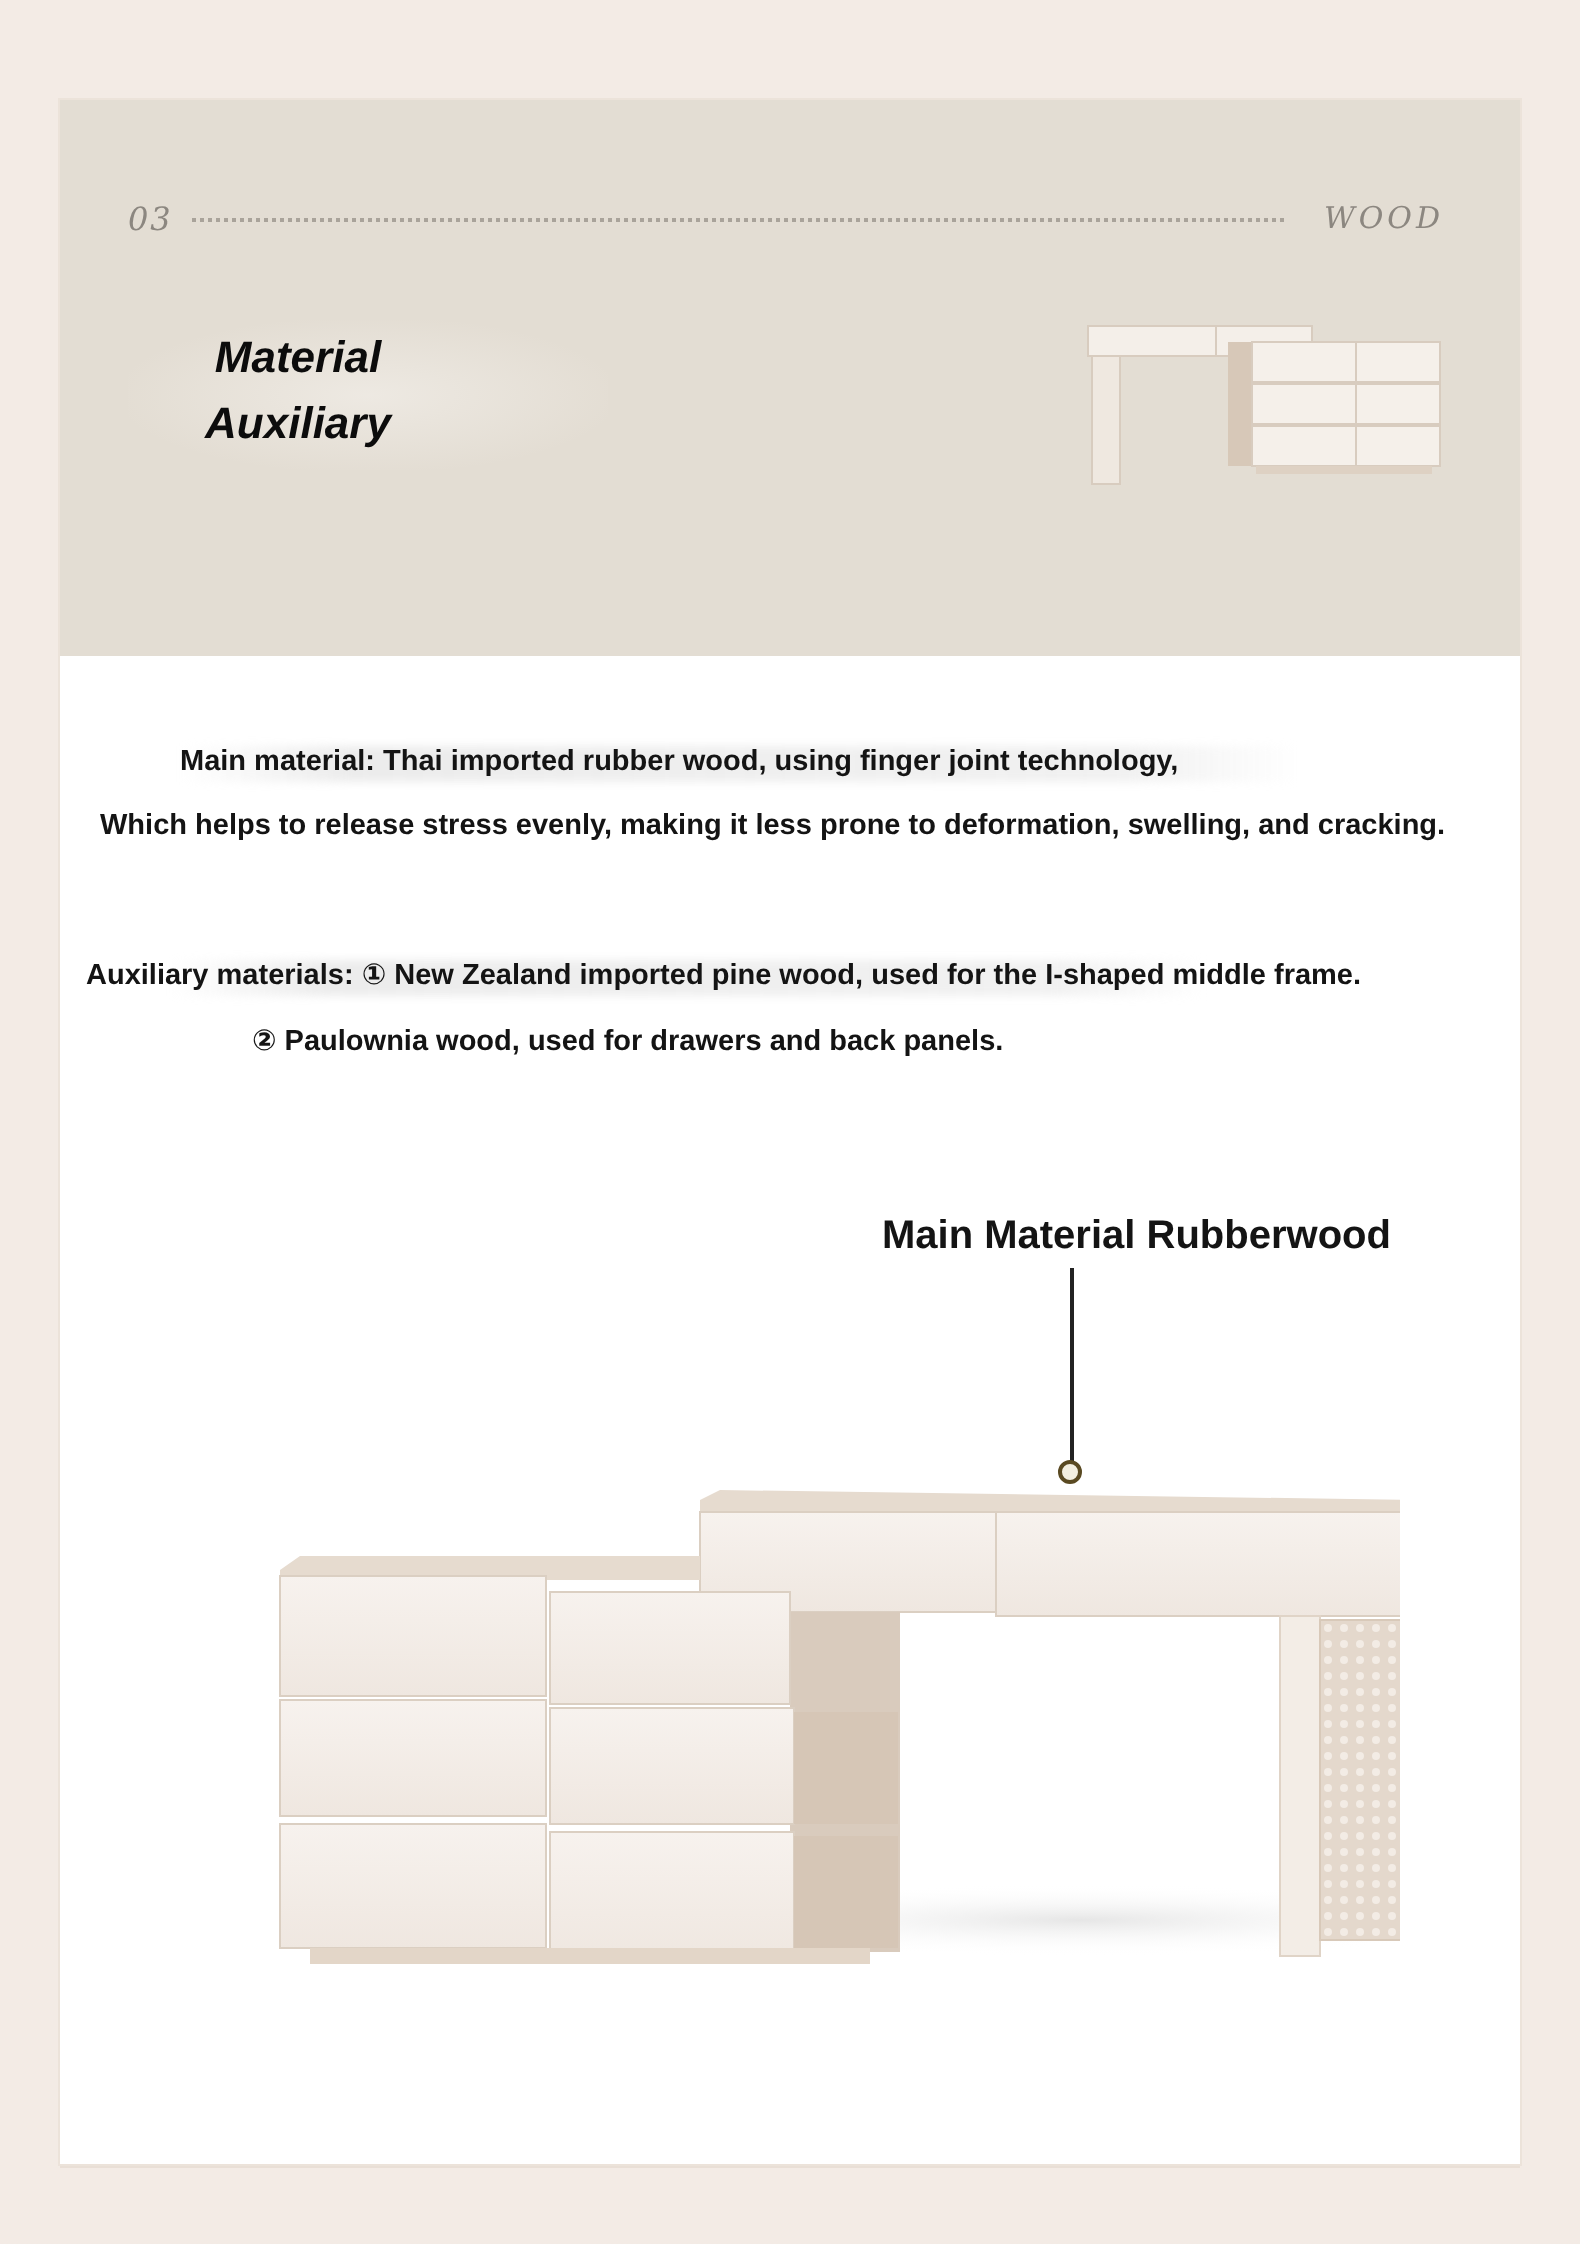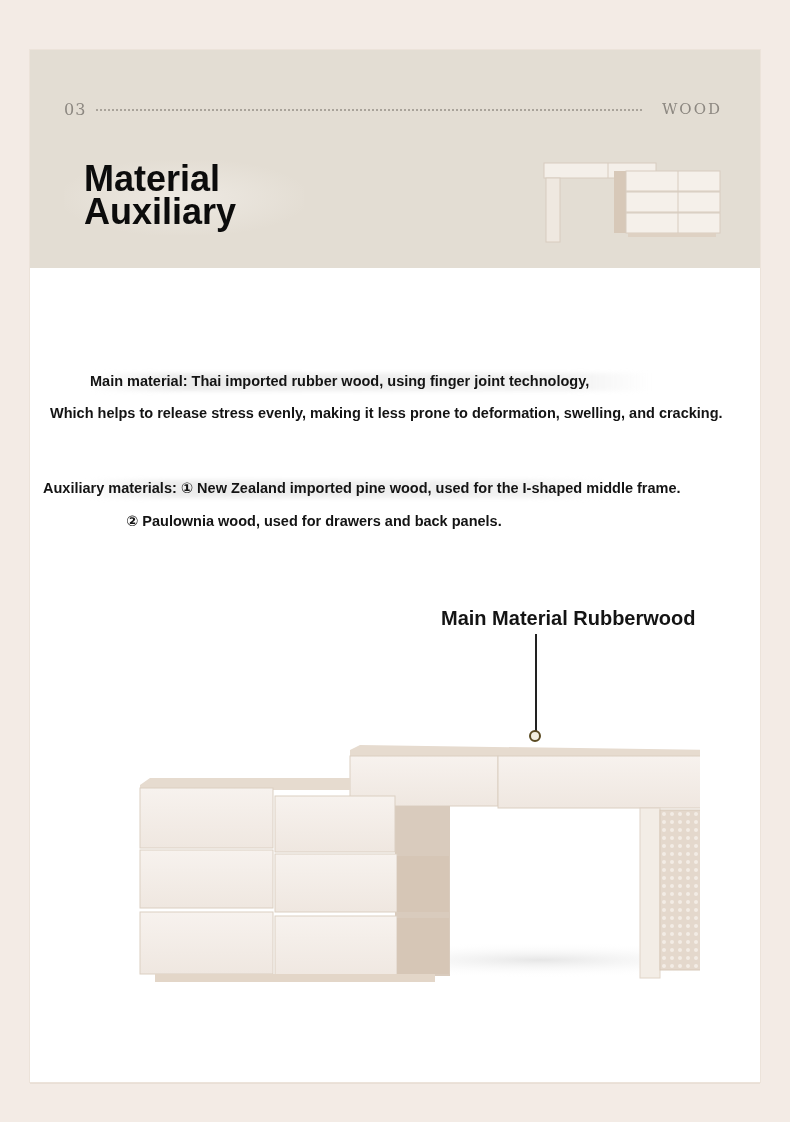--- a/index.html
+++ b/index.html
@@ -14,22 +14,23 @@
     .card {
       position: absolute;
       left: 30px; top: 50px;
       width: 730px; height: 1032px;
       background: #ffffff;
       box-shadow: 0 0 0 1px #ece3da, 0 2px 0 #e9dfd6;
     }
     .header-band {
       position: absolute;
       left: 0; top: 0;
-      width: 730px; height: 218px;
+      width: 730px; height: 278px;
       background: #e3ddd3;
+      font-style: italic;
     }
     .section-line {
       position: absolute;
       left: 34px; top: 50px;
       width: 658px; height: 20px;
     }
     .section-num {
       position: absolute; left: 0; top: 0;
       font-family: "DejaVu Serif", "Liberation Serif", serif;
       font-size: 16px; letter-spacing: 1px;
@@ -47,21 +48,21 @@
     }
     .title-box {
       position: absolute;
       left: 34px; top: 110px;
       width: 240px; height: 75px;
       background: radial-gradient(ellipse at center, rgba(240,236,230,0.8) 0%, rgba(227,221,211,0) 75%);
     }
     .title {
       position: absolute;
       left: 54px; top: 112px;
-      font-size: 36px; font-weight: bold;
+      font-size: 22px; font-weight: bold;
       line-height: 33px; color: #0c0c0c;
       text-align: center; width: 130px;
     }
     .thumb {
       position: absolute;
       left: 512px; top: 105px;
       width: 180px; height: 90px;
     }
     .text-block { position: absolute; font-weight: bold; font-size: 14.5px; color: #141414; white-space: nowrap; }
     .main-1 { left: 60px; top: 323px; }

